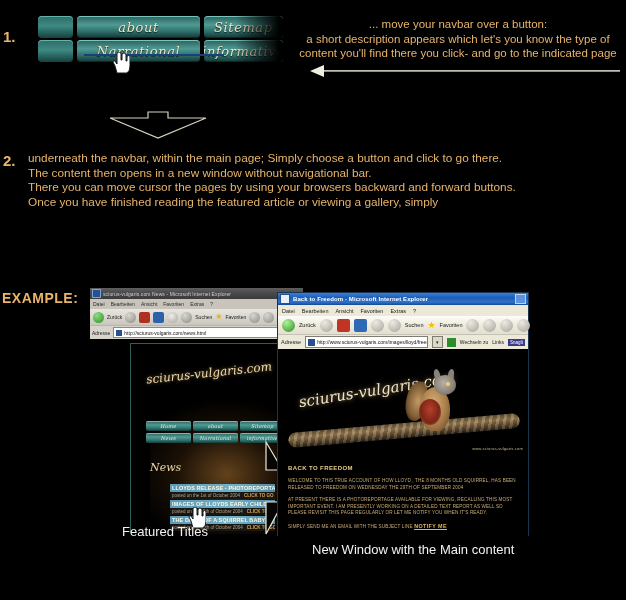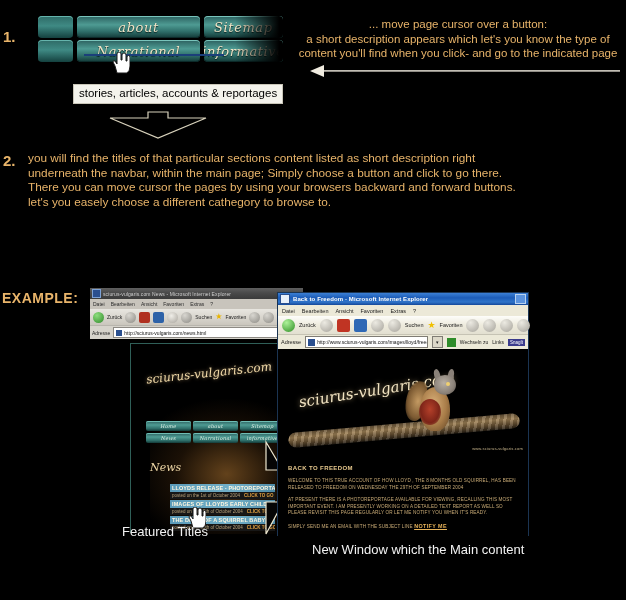--- a/index.html
+++ b/index.html
@@ -314,43 +314,42 @@
           <span>informative</span>
         </div>
     </div>
     <div class="nb-underline"></div>
   </div>
 
   <svg class="abs" id="cursor-hand" viewBox="0 0 18 22">
     <path d="M5 21 L3 14 L1 10 Q1 8 3 9 L5 12 L5 2 Q5 0 7 0 Q9 0 9 2 L9 8 L10 8 L10 3 Q10 1 12 1 Q14 1 14 3 L14 9 L15 9 L15 5 Q15 3.5 16.5 3.5 Q18 3.5 18 5 L18 14 Q18 19 15 21 Z" fill="#ffffff" stroke="#1a1a1a" stroke-width="1"></path>
   </svg>
 
-  <div class="abs" id="tooltip">stories, articles, accounts &amp; reportages</div>
 
   <svg class="abs" id="down-arrow" width="100" height="30" viewBox="0 0 100 30">
     <path d="M2 8 L40 8 L40 2 L60 2 L60 8 L98 8 L50 28 Z" fill="none" stroke="#d8d2bc" stroke-width="1.2"></path>
   </svg>
 
   <div class="abs" id="help-text">
-    <div>... move page cursor over a button:</div>
+    <div>... move your navbar over a button:</div>
     <div>a short description appears which let's you know the type of</div>
-    <div>content you'll find when you click- and go to the indicated page</div>
+    <div>content you'll find there you click- and go to the indicated page</div>
   </div>
 
   <svg class="abs" id="help-arrow" width="310" height="14" viewBox="0 0 310 14">
     <path d="M0 7 L14 1 L14 13 Z" fill="#f0ece0"></path>
     <rect x="13" y="6.2" width="297" height="1.4" fill="#f0ece0"></rect>
   </svg>
 
   <div class="abs num" id="step2-num">2.</div>
   <div class="abs" id="step2-text">
-    <div>you will find the titles of that particular sections content listed as short description right</div>
     <div>underneath the navbar, within the main page; Simply choose a button and click to go there.</div>
+    <div>The content then opens in a new window without navigational bar.</div>
     <div>There you can move cursor the pages by using your browsers backward and forward buttons.</div>
-    <div>let's you easely choose a different cathegory to browse to.</div>
+    <div>Once you have finished reading the featured article or viewing a gallery, simply</div>
   </div>
 
   <div class="abs" id="example-label">EXAMPLE:</div>
 
   <div class="abs" id="browser-window-1">
     <div class="tb1-title">
       <div class="tb1-icon"></div>
       <span>sciurus-vulgaris.com News - Microsoft Internet Explorer</span>
     </div>
     <div class="mb1">
@@ -525,15 +524,15 @@
         <div class="p2-p">AT PRESENT THERE IS A PHOTOREPORTAGE AVAILABLE FOR VIEWING, RECALLING THIS MOST IMPORTANT EVENT. I AM PRESENTLY WORKING ON A DETAILED TEXT REPORT AS WELL SO PLEASE REVISIT THIS PAGE REGULARLY OR LET ME NOTIFY YOU WHEN IT'S READY.</div>
         <div class="p2-p mailme">
           <span>SIMPLY SEND ME AN EMAIL WITH THE SUBJECT LINE</span>
           <b>NOTIFY ME</b>
         </div>
 
       </div>
     </div>
   </div>
 
-  <div class="abs" id="new-window-caption">New Window which the Main content</div>
+  <div class="abs" id="new-window-caption">New Window with the Main content</div>
 
 </div>
 
 </body></html>

